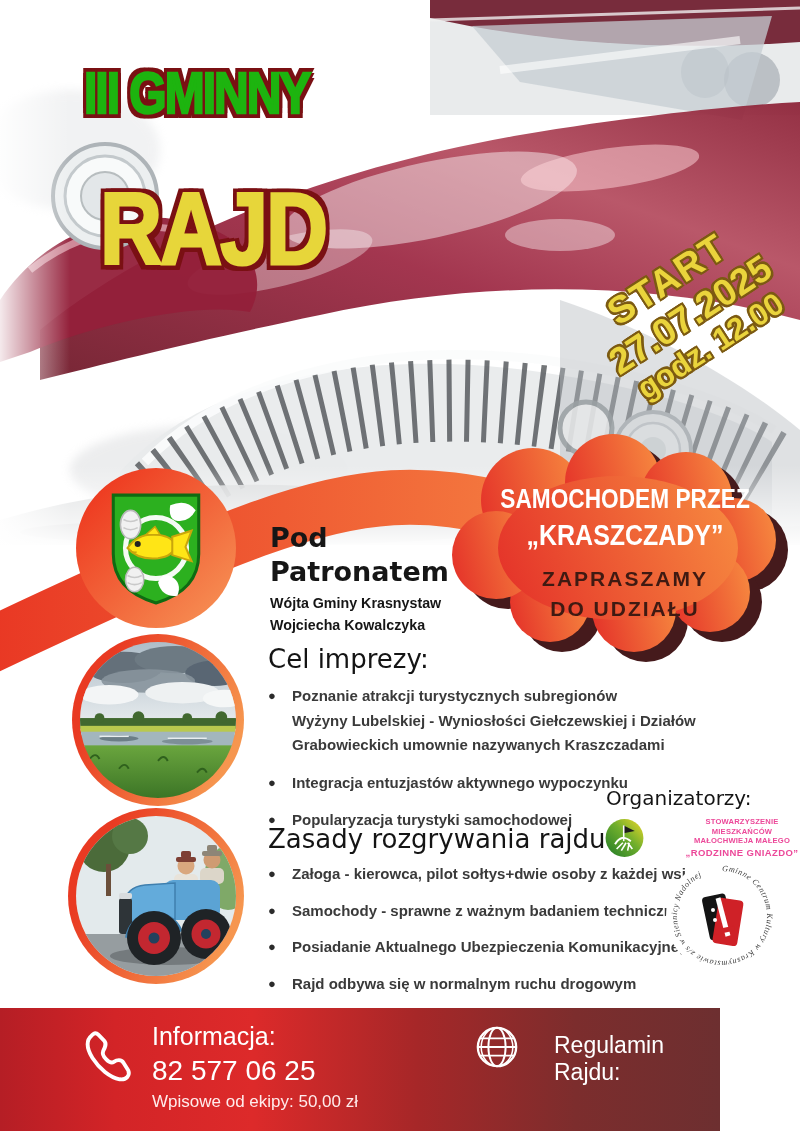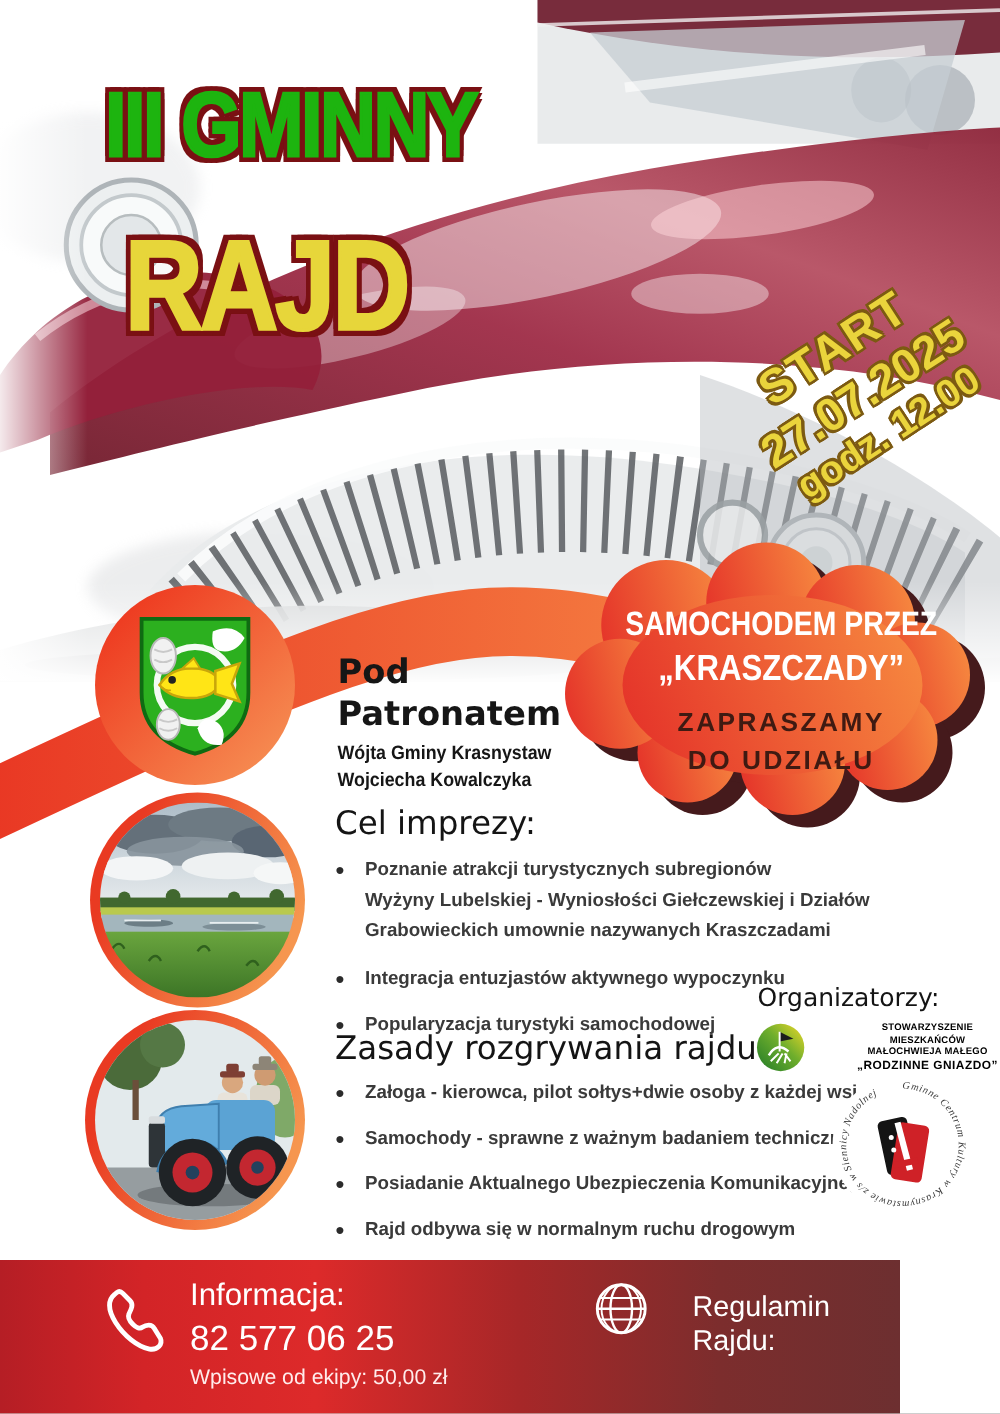--- a/index.html
+++ b/index.html
@@ -16,21 +16,21 @@
         calc(-1*var(--ow)) var(--ow) 0 var(--oc),
         var(--ow) var(--ow) 0 var(--oc),
         calc(-1*var(--ow)) 0 0 var(--oc),
         var(--ow) 0 0 var(--oc),
         0 calc(-1*var(--ow)) 0 var(--oc),
         0 var(--ow) 0 var(--oc);}
 
   
   .title-line{position:absolute;font-weight:700;white-space:nowrap;z-index:6;line-height:1;}
   .title-line .stretch{display:inline-block;transform:scaleY(1.18);transform-origin:center;}
-  .title-1{left:84px;top:70px;font-size:62px;letter-spacing:-2px;color:#1db40f;
+  .title-1{left:84px;top:70px;font-size:48px;letter-spacing:-2px;color:#1db40f;
            -webkit-text-stroke:2px #1db40f;}
   .title-2{left:100px;top:186px;font-size:86px;letter-spacing:-2px;color:#e7d63a;
            -webkit-text-stroke:2.5px #e7d63a;--ow:5px;}
   .title-3{left:84px;top:306px;font-size:68px;letter-spacing:-1px;color:#ffffff;
            -webkit-text-stroke:2px #ffffff;--oc:#53241d;}
 
   
   .start-badge{left:568px;top:252px;width:240px;transform:rotate(-33deg);text-align:center;
                z-index:6;color:#ead43c;font-weight:700;line-height:1.12;--oc:#7c5a12;--ow:2px;}
   .start-badge .s1{font-size:38px;letter-spacing:2px;}
@@ -76,21 +76,21 @@
   .goals-list{left:268px;top:684px;width:430px;}
   .rules-list{left:268px;top:862px;width:440px;}
   .bullet-list li{position:relative;padding-left:24px;color:#3a3a3a;font-weight:700;
                   font-size:15px;line-height:24.5px;margin-bottom:13px;white-space:pre-line;}
   .rules-list li{margin-bottom:12px;}
   .bullet-list li::before{content:"●";position:absolute;left:0;top:0;color:#2b2b2b;font-size:13px;}
 
   
   .assoc{left:604px;top:810px;width:196px;height:56px;display:flex;align-items:center;
          gap:5px;z-index:5;background:rgba(255,255,255,.85);}
-  .assoc-text{color:#000000;font-weight:700;text-align:center;line-height:1.25;margin-left:34px;}
+  .assoc-text{color:#ec4899;font-weight:700;text-align:center;line-height:1.25;margin-left:34px;}
   .assoc-text .a1,.assoc-text .a2{font-size:7.6px;letter-spacing:.2px;}
   .assoc-text .a3{font-size:9.5px;letter-spacing:.4px;margin-top:1px;}
   .stamp{left:664px;top:858px;z-index:5;}
 
   
   .footer{left:0;top:1008px;width:720px;height:123px;z-index:7;
           background:linear-gradient(90deg,#b51e25 0%,#d32427 16%,#dd2a2a 35%,#a62728 58%,#7c2d2d 80%,#6d2f30 100%);}
   .footer .info-label{position:absolute;left:152px;top:14px;font-size:25px;color:#fff;}
   .footer .phone-number{position:absolute;left:152px;top:47px;font-size:28px;color:#fff;}
   .footer .fee{position:absolute;left:152px;top:84px;font-size:17px;color:#ffecec;}

